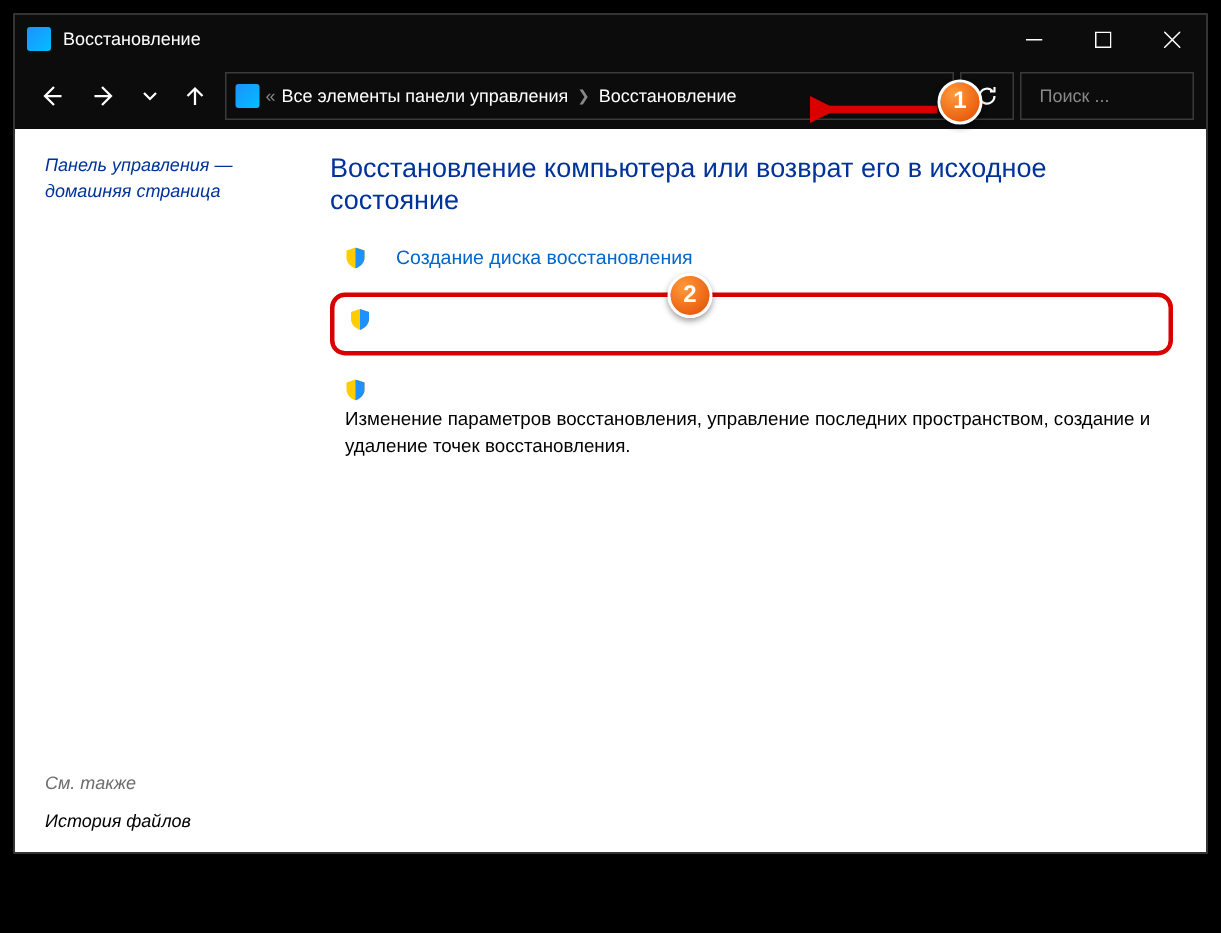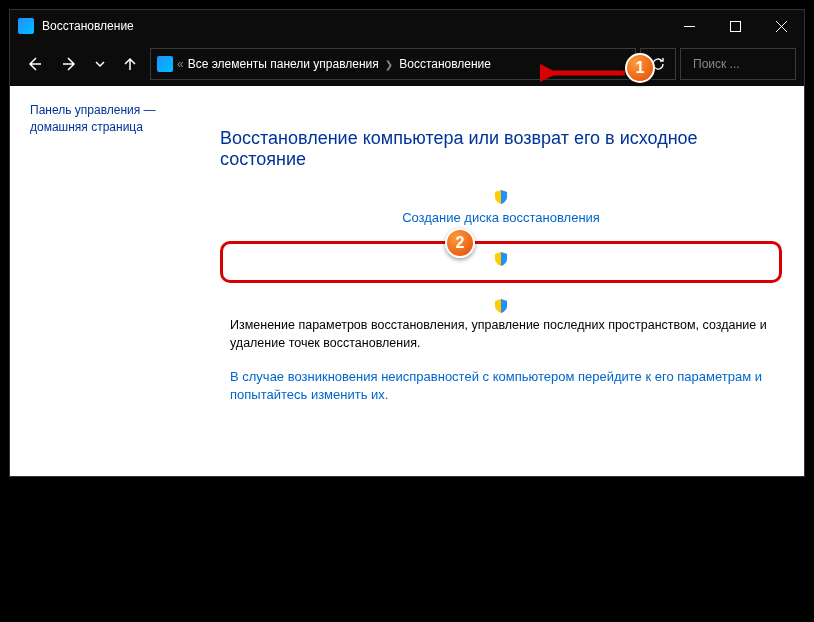--- a/index.html
+++ b/index.html
@@ -1,18 +1,18 @@
 <!DOCTYPE html>
 <html><head>
 <meta charset="utf-8">
 <style>
 * { margin: 0; padding: 0; box-sizing: border-box; font-family: "Segoe UI", Tahoma, sans-serif; }
 body { background: #000; width: 814px; height: 622px; overflow: hidden; }
 
-.window { position: absolute; left: 9px; top: 9px; width: 796px; height: 468px; background: #737373; border: 1px solid #333; display: flex; flex-direction: column; justify-content: space-between; }
+.window { position: absolute; left: 9px; top: 9px; width: 796px; height: 560px; background: #737373; border: 1px solid #333; display: flex; flex-direction: column; justify-content: space-between; }
 
 
 .titlebar { height: 32px; background: #0c0c0c; display: flex; align-items: center; color: #fff; padding-left: 8px; }
 .titlebar-icon { width: 16px; height: 16px; background: linear-gradient(135deg,#1e90ff,#00bfff); margin-right: 8px; border-radius: 2px; }
 .title-text { font-size: 12px; flex: 1; }
 .winbtns { display: flex; }
 .winbtn { width: 46px; height: 32px; display: flex; align-items: center; justify-content: center; color: #fff; font-size: 13px; cursor: pointer; }
 .winbtn svg { stroke: #fff; stroke-width: 1; fill: none; }
 
 
@@ -25,30 +25,30 @@
 .crumb { cursor: pointer; white-space: nowrap; }
 .chev-icon { color: #888; font-size: 10px; margin: 0 2px; }
 .addr-icon { width: 16px; height: 16px; background: linear-gradient(135deg,#1e90ff,#00bfff); border-radius: 2px; flex-shrink: 0; }
 
 .refresh { width: 36px; height: 32px; border: 1px solid #3a3a3a; display: flex; align-items: center; justify-content: center; cursor: pointer; }
 .search { width: 116px; height: 32px; border: 1px solid #3a3a3a; color: #888; font-size: 12px; display: flex; align-items: center; padding: 0 12px; gap: 6px; cursor: text; }
 
 
 .content { flex: 1; display: flex; background: #fff; overflow: hidden; }
 
-.sidebar { width: 200px; padding: 16px 12px 12px 20px; display: flex; flex-direction: column; font-size: 12px; }
+.sidebar { width: 200px; padding: 16px 12px 12px 20px; display: flex; flex-direction: column; font-size: 12px; font-style: italic; }
 .side-link { color: #003399; cursor: pointer; line-height: 1.4; }
 .side-bottom { margin-top: auto; }
 .side-heading { color: #6d6d6d; margin-bottom: 10px; }
 
-.main { flex: 1; padding: 16px 22px 16px 10px; position: relative; margin-top: 26px; }
+.main { flex: 1; padding: 16px 22px 16px 10px; position: relative; }
 .heading { color: #003399; font-size: 18px; font-weight: 400; margin-bottom: 20px; }
 
 .item { margin-bottom: 16px; padding: 0 10px; }
-.item-title { display: flex; align-items: center; gap: 6px; margin-bottom: 4px; flex-direction: column; }
+.item-title { display: flex; align-items: center; gap: 20px; margin-bottom: 4px; }
 .shield { width: 14px; height: 14px; flex-shrink: 0; }
 .link { color: #0066cc; font-size: 13px; cursor: pointer; }
 .desc { color: #000; font-size: 12.5px; line-height: 1.4; }
 .plain-link { color: #0066cc; font-size: 13px; cursor: pointer; line-height: 1.4; display: block; padding: 0 10px; margin-top: 14px; }
 
 
 .hl { border: 3px solid #d90000; border-radius: 10px; padding: 8px 10px 10px; position: relative; }
 
 
 .callout { position: absolute; width: 30px; height: 30px; background: radial-gradient(circle at 35% 30%, #ff9a3c, #e24a00); border: 2px solid #fff; border-radius: 50%; display: flex; align-items: center; justify-content: center; color: #fff; font-weight: bold; font-size: 16px; box-shadow: 0 2px 4px rgba(0,0,0,.4); z-index: 10; }
@@ -119,20 +119,24 @@
     </div>
     <div class="search">
       <span>Поиск ...</span>
     </div>
   </div>
 
   <div class="content">
 
     <div class="sidebar">
       <span class="side-link">Панель управления — домашняя страница</span>
+      <div class="side-bottom">
+        <div class="side-heading">См. также</div>
+        <span class="side-link" style="color:#000">История файлов</span>
+      </div>
     </div>
 
     <div class="main">
       <h1 class="heading">Восстановление компьютера или возврат его в исходное состояние</h1>
 
       <div class="item">
         <div class="item-title">
           <svg class="shield" viewBox="0 0 14 14">
               <path d="M7 0 L13 2 V7 C13 10 10 13 7 14 C4 13 1 10 1 7 V2 Z" fill="#ffcc00"></path>
               <path d="M7 0 L13 2 V7 C13 10 10 13 7 14 V0 Z" fill="#1e90ff"></path>
@@ -154,21 +158,20 @@
       <div class="item">
         <div class="item-title">
           <svg class="shield" viewBox="0 0 14 14">
               <path d="M7 0 L13 2 V7 C13 10 10 13 7 14 C4 13 1 10 1 7 V2 Z" fill="#ffcc00"></path>
               <path d="M7 0 L13 2 V7 C13 10 10 13 7 14 V0 Z" fill="#1e90ff"></path>
             </svg>
         </div>
         <div class="desc">Изменение параметров восстановления, управление последних пространством, создание и удаление точек восстановления.</div>
       </div>
 
-      <span class="plain-link">В случае возникновения неисправностей с компьютером перейдите к его параметрам и попытайтесь изменить их.</span>
     </div>
 
   </div>
 </div>
 
 <svg class="arrow1" width="90" height="22">
   <defs>
       <marker id="ah" markerWidth="9" markerHeight="9" refX="2" refY="4.5" orient="auto">
         <path d="M9 0 L0 4.5 L9 9 Z" fill="#d90000"></path>
       </marker>

